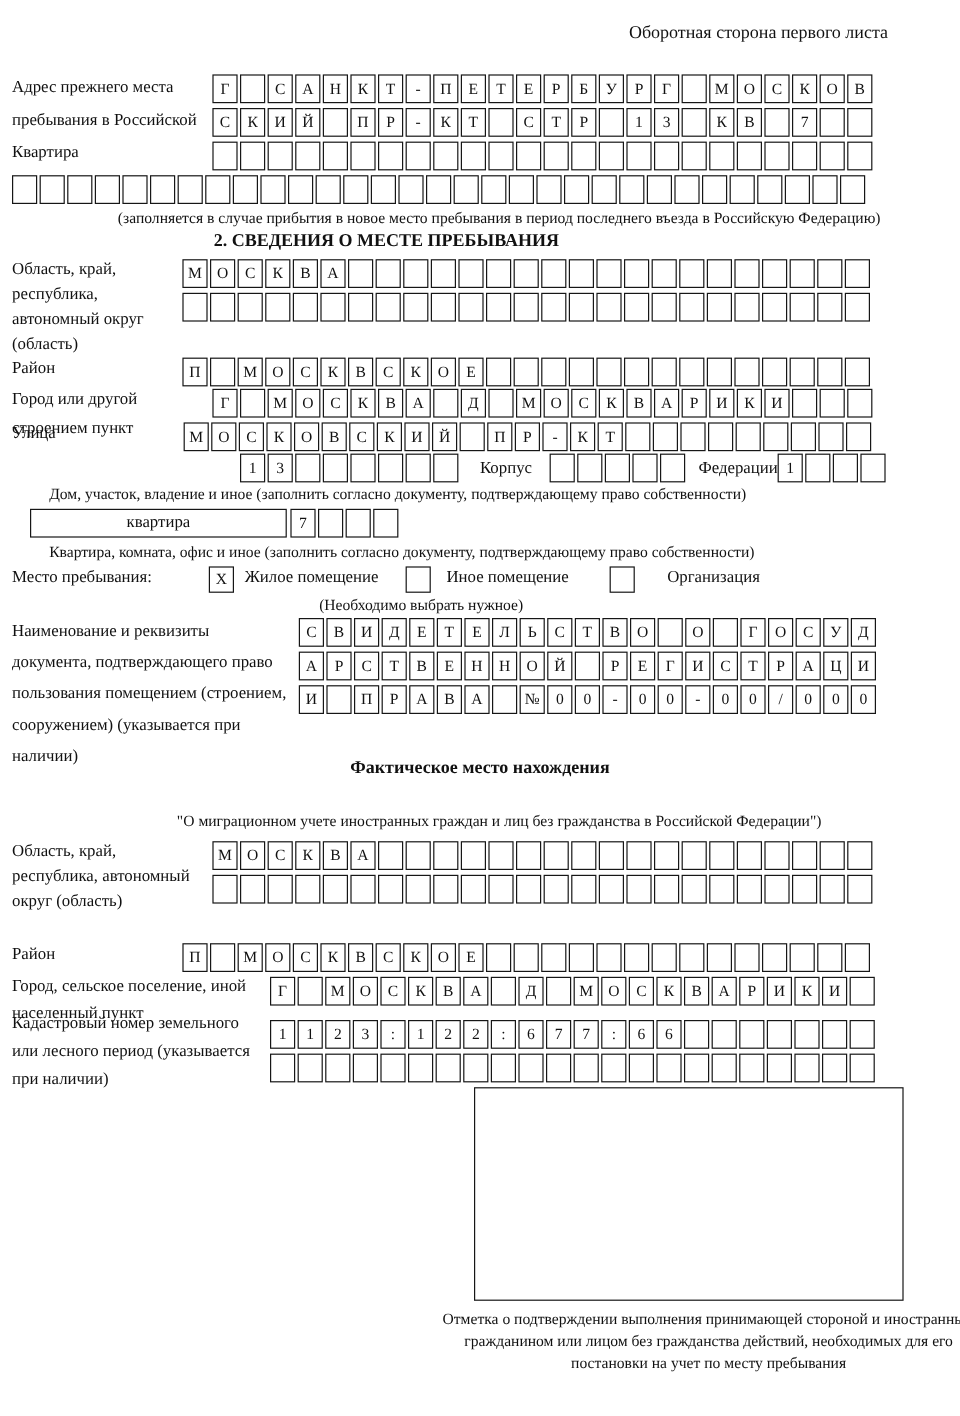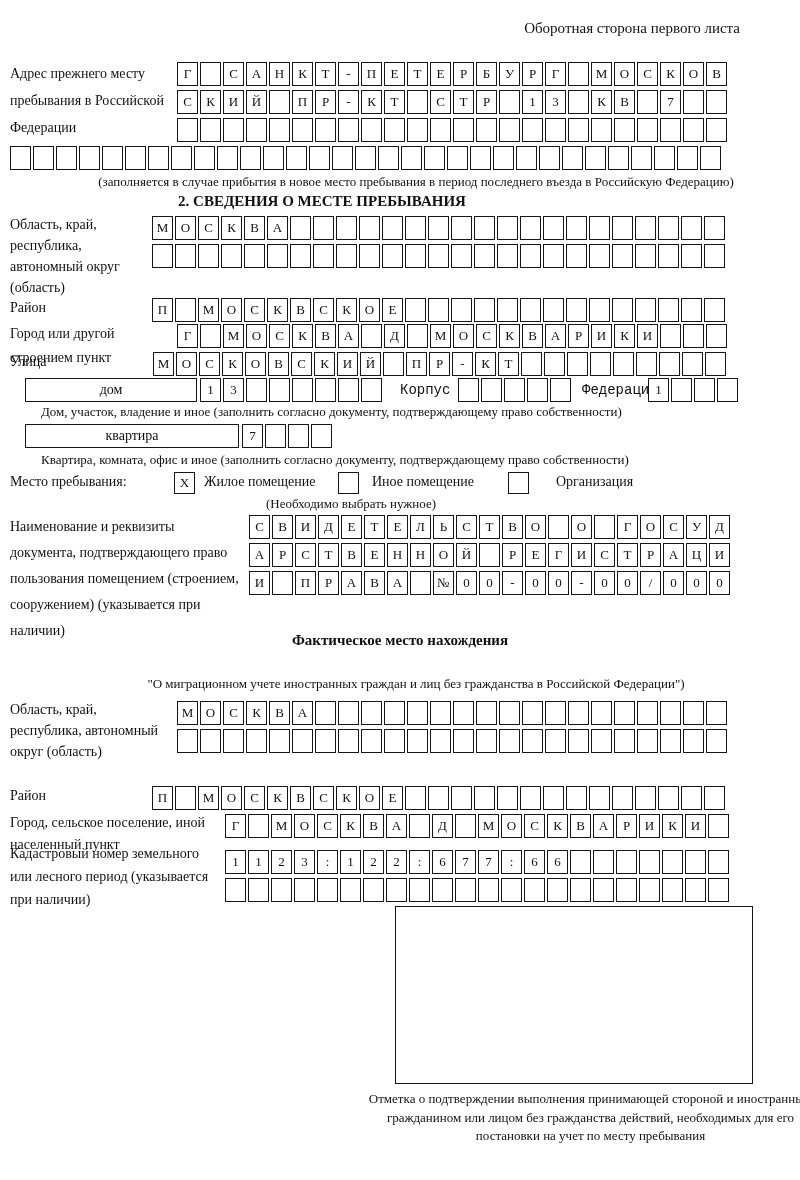--- a/index.html
+++ b/index.html
@@ -8,33 +8,33 @@
   .hdr{position:absolute;font-size:15px;}
   .lbl{position:absolute;font-size:14px;}
   .note{position:absolute;font-size:13px;margin-left:16px;}
   .center{text-align:center;}
   .title{position:absolute;font-size:15px;font-weight:bold;}
   .grid{position:absolute;white-space:nowrap;}
   .cell{display:inline-block;box-sizing:content-box;width:19px;height:22px;border:1.5px solid #161616;
         margin-right:2px;text-align:center;font-size:13px;line-height:22px;vertical-align:top;background:#fff;}
   .wbox{position:absolute;height:22px;border:1.5px solid #161616;text-align:center;
         font-size:14px;line-height:22px;background:#fff;}
-  .inl{position:absolute;font-size:14px;line-height:25px;font-family:Liberation Mono, monospace;}
+  .inl{position:absolute;font-size:14px;line-height:25px;}
   .cb{position:absolute;width:19px;height:20px;border:1.5px solid #161616;text-align:center;
       font-size:13px;line-height:20px;background:#fff;}
   .stamp{position:absolute;border:1.6px solid #161616;background:#fff;}
 </style>
 </head>
 <body>
 
 <div class="page">
 
   <div class="hdr" style="top:20px;right:60px">Оборотная сторона первого листа</div>
 
-  <div class="lbl" style="top:60px;left:10px;width:165px;line-height:27px">Адрес прежнего месту пребывания в Российской Федерации</div>
+  <div class="lbl" style="top:60px;left:10px;width:165px;line-height:27px">Адрес прежнего места пребывания в Российской Квартира</div>
   <div class="grid" style="top:62px;left:177px"><span class="cell">Г</span><span class="cell"></span><span class="cell">С</span><span class="cell">А</span><span class="cell">Н</span><span class="cell">К</span><span class="cell">Т</span><span class="cell">-</span><span class="cell">П</span><span class="cell">Е</span><span class="cell">Т</span><span class="cell">Е</span><span class="cell">Р</span><span class="cell">Б</span><span class="cell">У</span><span class="cell">Р</span><span class="cell">Г</span><span class="cell"></span><span class="cell">М</span><span class="cell">О</span><span class="cell">С</span><span class="cell">К</span><span class="cell">О</span><span class="cell">В</span></div>
   <div class="grid" style="top:90px;left:177px"><span class="cell">С</span><span class="cell">К</span><span class="cell">И</span><span class="cell">Й</span><span class="cell"></span><span class="cell">П</span><span class="cell">Р</span><span class="cell">-</span><span class="cell">К</span><span class="cell">Т</span><span class="cell"></span><span class="cell">С</span><span class="cell">Т</span><span class="cell">Р</span><span class="cell"></span><span class="cell">1</span><span class="cell">3</span><span class="cell"></span><span class="cell">К</span><span class="cell">В</span><span class="cell"></span><span class="cell">7</span><span class="cell"></span><span class="cell"></span></div>
   <div class="grid" style="top:118px;left:177px"><span class="cell"></span><span class="cell"></span><span class="cell"></span><span class="cell"></span><span class="cell"></span><span class="cell"></span><span class="cell"></span><span class="cell"></span><span class="cell"></span><span class="cell"></span><span class="cell"></span><span class="cell"></span><span class="cell"></span><span class="cell"></span><span class="cell"></span><span class="cell"></span><span class="cell"></span><span class="cell"></span><span class="cell"></span><span class="cell"></span><span class="cell"></span><span class="cell"></span><span class="cell"></span><span class="cell"></span></div>
   <div class="grid" style="top:146px;left:10px"><span class="cell"></span><span class="cell"></span><span class="cell"></span><span class="cell"></span><span class="cell"></span><span class="cell"></span><span class="cell"></span><span class="cell"></span><span class="cell"></span><span class="cell"></span><span class="cell"></span><span class="cell"></span><span class="cell"></span><span class="cell"></span><span class="cell"></span><span class="cell"></span><span class="cell"></span><span class="cell"></span><span class="cell"></span><span class="cell"></span><span class="cell"></span><span class="cell"></span><span class="cell"></span><span class="cell"></span><span class="cell"></span><span class="cell"></span><span class="cell"></span><span class="cell"></span><span class="cell"></span><span class="cell"></span><span class="cell"></span></div>
   <div class="note center" style="top:174px;left:0;width:800px">(заполняется в случае прибытия в новое место пребывания в период последнего въезда в Российскую Федерацию)</div>
 
   <div class="title center" style="top:193px;left:0;width:644px">2. СВЕДЕНИЯ О МЕСТЕ ПРЕБЫВАНИЯ</div>
 
   <div class="lbl" style="top:214px;left:10px;width:140px;line-height:21px">Область, край, республика, автономный округ (область)</div>
   <div class="grid" style="top:216px;left:152px"><span class="cell">М</span><span class="cell">О</span><span class="cell">С</span><span class="cell">К</span><span class="cell">В</span><span class="cell">А</span><span class="cell"></span><span class="cell"></span><span class="cell"></span><span class="cell"></span><span class="cell"></span><span class="cell"></span><span class="cell"></span><span class="cell"></span><span class="cell"></span><span class="cell"></span><span class="cell"></span><span class="cell"></span><span class="cell"></span><span class="cell"></span><span class="cell"></span><span class="cell"></span><span class="cell"></span><span class="cell"></span><span class="cell"></span></div>
@@ -42,21 +42,20 @@
 
   <div class="lbl" style="top:300px;left:10px">Район</div>
   <div class="grid" style="top:298px;left:152px"><span class="cell">П</span><span class="cell"></span><span class="cell">М</span><span class="cell">О</span><span class="cell">С</span><span class="cell">К</span><span class="cell">В</span><span class="cell">С</span><span class="cell">К</span><span class="cell">О</span><span class="cell">Е</span><span class="cell"></span><span class="cell"></span><span class="cell"></span><span class="cell"></span><span class="cell"></span><span class="cell"></span><span class="cell"></span><span class="cell"></span><span class="cell"></span><span class="cell"></span><span class="cell"></span><span class="cell"></span><span class="cell"></span><span class="cell"></span></div>
 
   <div class="lbl" style="top:322px;left:10px;width:165px;line-height:24px">Город или другой строением пункт</div>
   <div class="grid" style="top:324px;left:177px"><span class="cell">Г</span><span class="cell"></span><span class="cell">М</span><span class="cell">О</span><span class="cell">С</span><span class="cell">К</span><span class="cell">В</span><span class="cell">А</span><span class="cell"></span><span class="cell">Д</span><span class="cell"></span><span class="cell">М</span><span class="cell">О</span><span class="cell">С</span><span class="cell">К</span><span class="cell">В</span><span class="cell">А</span><span class="cell">Р</span><span class="cell">И</span><span class="cell">К</span><span class="cell">И</span><span class="cell"></span><span class="cell"></span><span class="cell"></span></div>
 
   <div class="lbl" style="top:354px;left:10px">Улица</div>
   <div class="grid" style="top:352px;left:153px"><span class="cell">М</span><span class="cell">О</span><span class="cell">С</span><span class="cell">К</span><span class="cell">О</span><span class="cell">В</span><span class="cell">С</span><span class="cell">К</span><span class="cell">И</span><span class="cell">Й</span><span class="cell"></span><span class="cell">П</span><span class="cell">Р</span><span class="cell">-</span><span class="cell">К</span><span class="cell">Т</span><span class="cell"></span><span class="cell"></span><span class="cell"></span><span class="cell"></span><span class="cell"></span><span class="cell"></span><span class="cell"></span><span class="cell"></span><span class="cell"></span></div>
 
-  <div class="wbox" style="top:378px;left:25px;width:170px">дом</div>
   <div class="grid" style="top:378px;left:200px"><span class="cell">1</span><span class="cell">3</span><span class="cell"></span><span class="cell"></span><span class="cell"></span><span class="cell"></span><span class="cell"></span><span class="cell"></span></div>
   <div class="inl" style="top:378px;left:400px">Корпус</div>
   <div class="grid" style="top:378px;left:458px"><span class="cell"></span><span class="cell"></span><span class="cell"></span><span class="cell"></span><span class="cell"></span></div>
   <div class="inl" style="top:378px;left:582px">Федерации</div>
   <div class="grid" style="top:378px;left:648px"><span class="cell">1</span><span class="cell"></span><span class="cell"></span><span class="cell"></span></div>
   <div class="note" style="top:404px;left:25px">Дом, участок, владение и иное (заполнить согласно документу, подтверждающему право собственности)</div>
 
   <div class="wbox" style="top:424px;left:25px;width:212px">квартира</div>
   <div class="grid" style="top:424px;left:242px"><span class="cell">7</span><span class="cell"></span><span class="cell"></span><span class="cell"></span></div>
   <div class="note" style="top:452px;left:25px">Квартира, комната, офис и иное (заполнить согласно документу, подтверждающему право собственности)</div>

